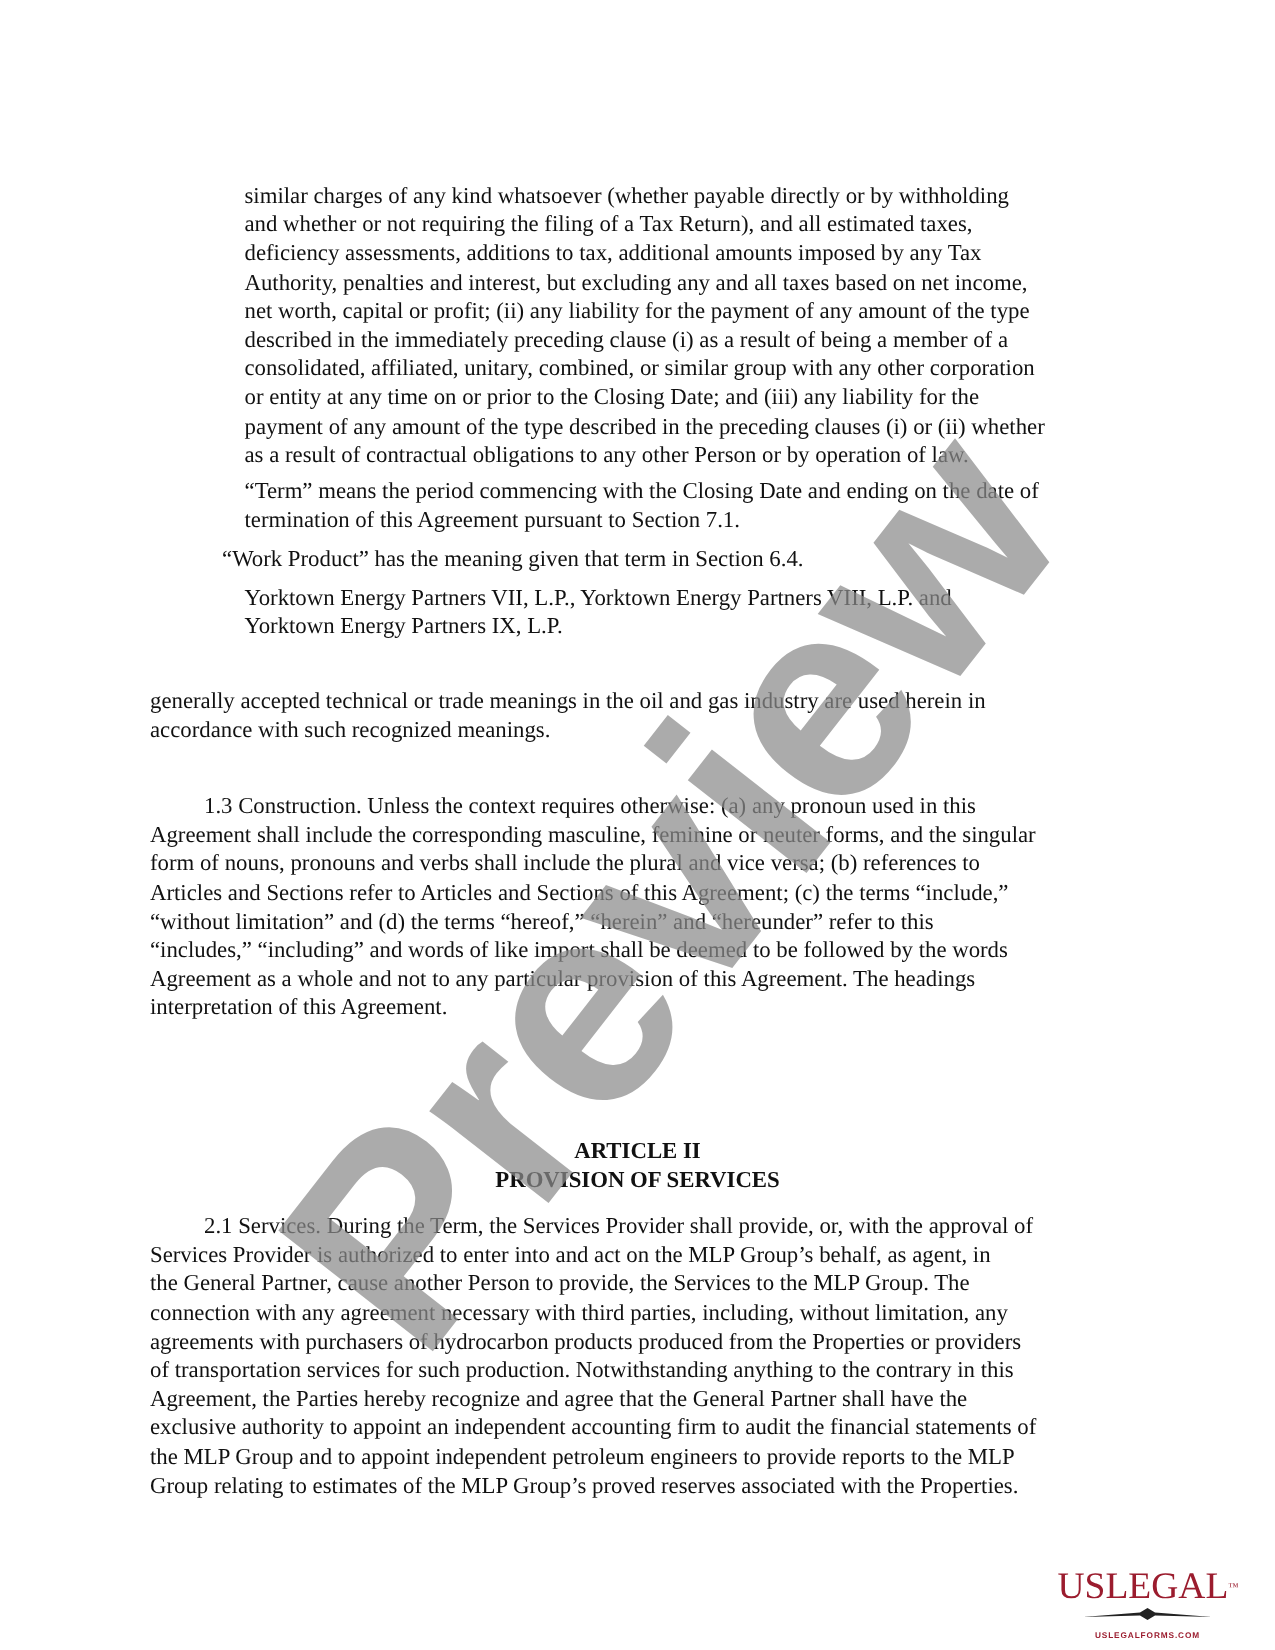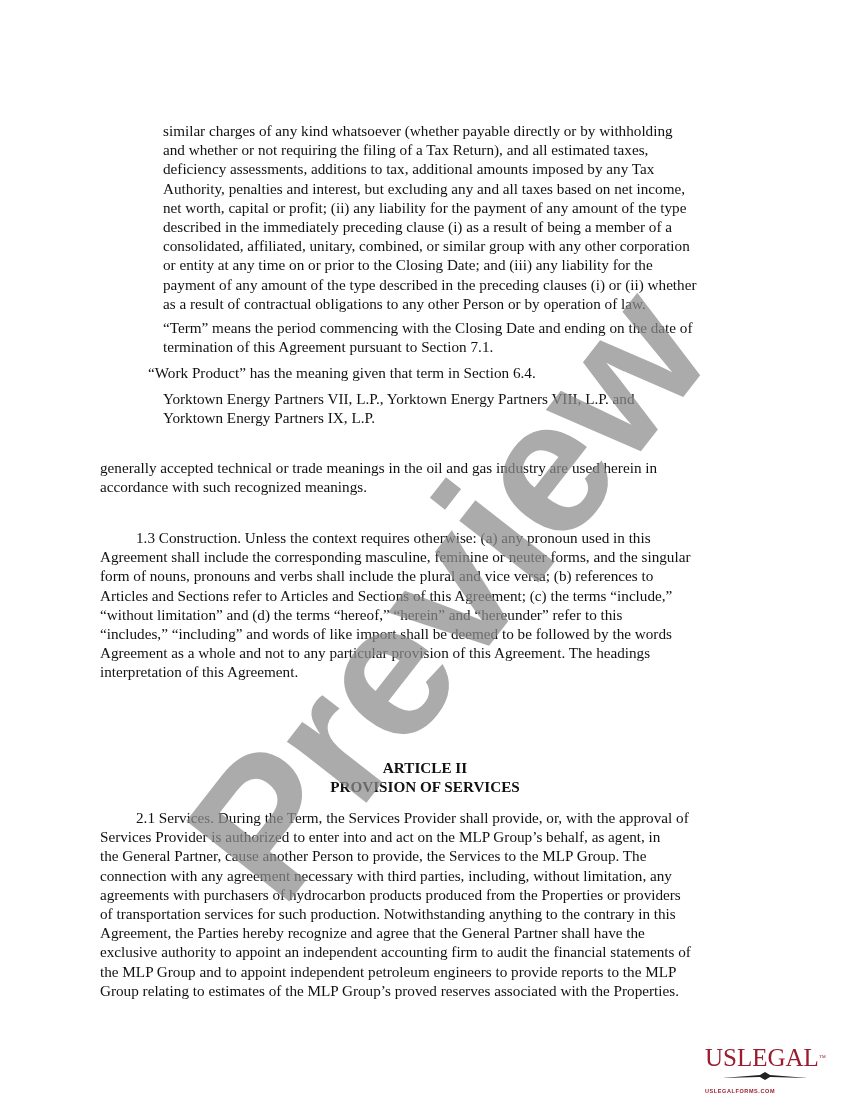--- a/index.html
+++ b/index.html
@@ -16,21 +16,21 @@
   .ind { padding-left: 36px; }
   .center { text-align: center; font-weight: bold; }
   .watermark {
     position: absolute; left: 95px; top: 480px;
     font-family: "Liberation Sans", sans-serif; font-weight: bold;
     font-size: 190px; color: #8c8c8c; opacity: 0.72;
     transform: rotate(-52deg); transform-origin: center center;
     white-space: nowrap; letter-spacing: -2px; pointer-events: none;
     width: 700px; text-align: center; line-height: 190px;
   }
-  .logo { position: absolute; left: 705px; top: 1025px; width: 120px; text-align: left; }
+  .logo { position: absolute; left: 705px; top: 1025px; width: 120px; text-align: center; }
   .logo-main { font-family: "Liberation Serif", serif; color: #9b1c2e; font-size: 25px; line-height: 26px; letter-spacing: 0px; }
   .logo-main sup { font-size: 7px; vertical-align: top; color: #9b1c2e; }
   .logo-wing { display: block; margin: 1px auto 0; }
   .logo-sub { font-family: "Liberation Sans", sans-serif; color: #9b1c2e; font-size: 5.5px; letter-spacing: 0.6px; font-weight: bold; margin-top: 1px; }
 </style>
 </head>
 <body>
 
 <div class="page">
 

